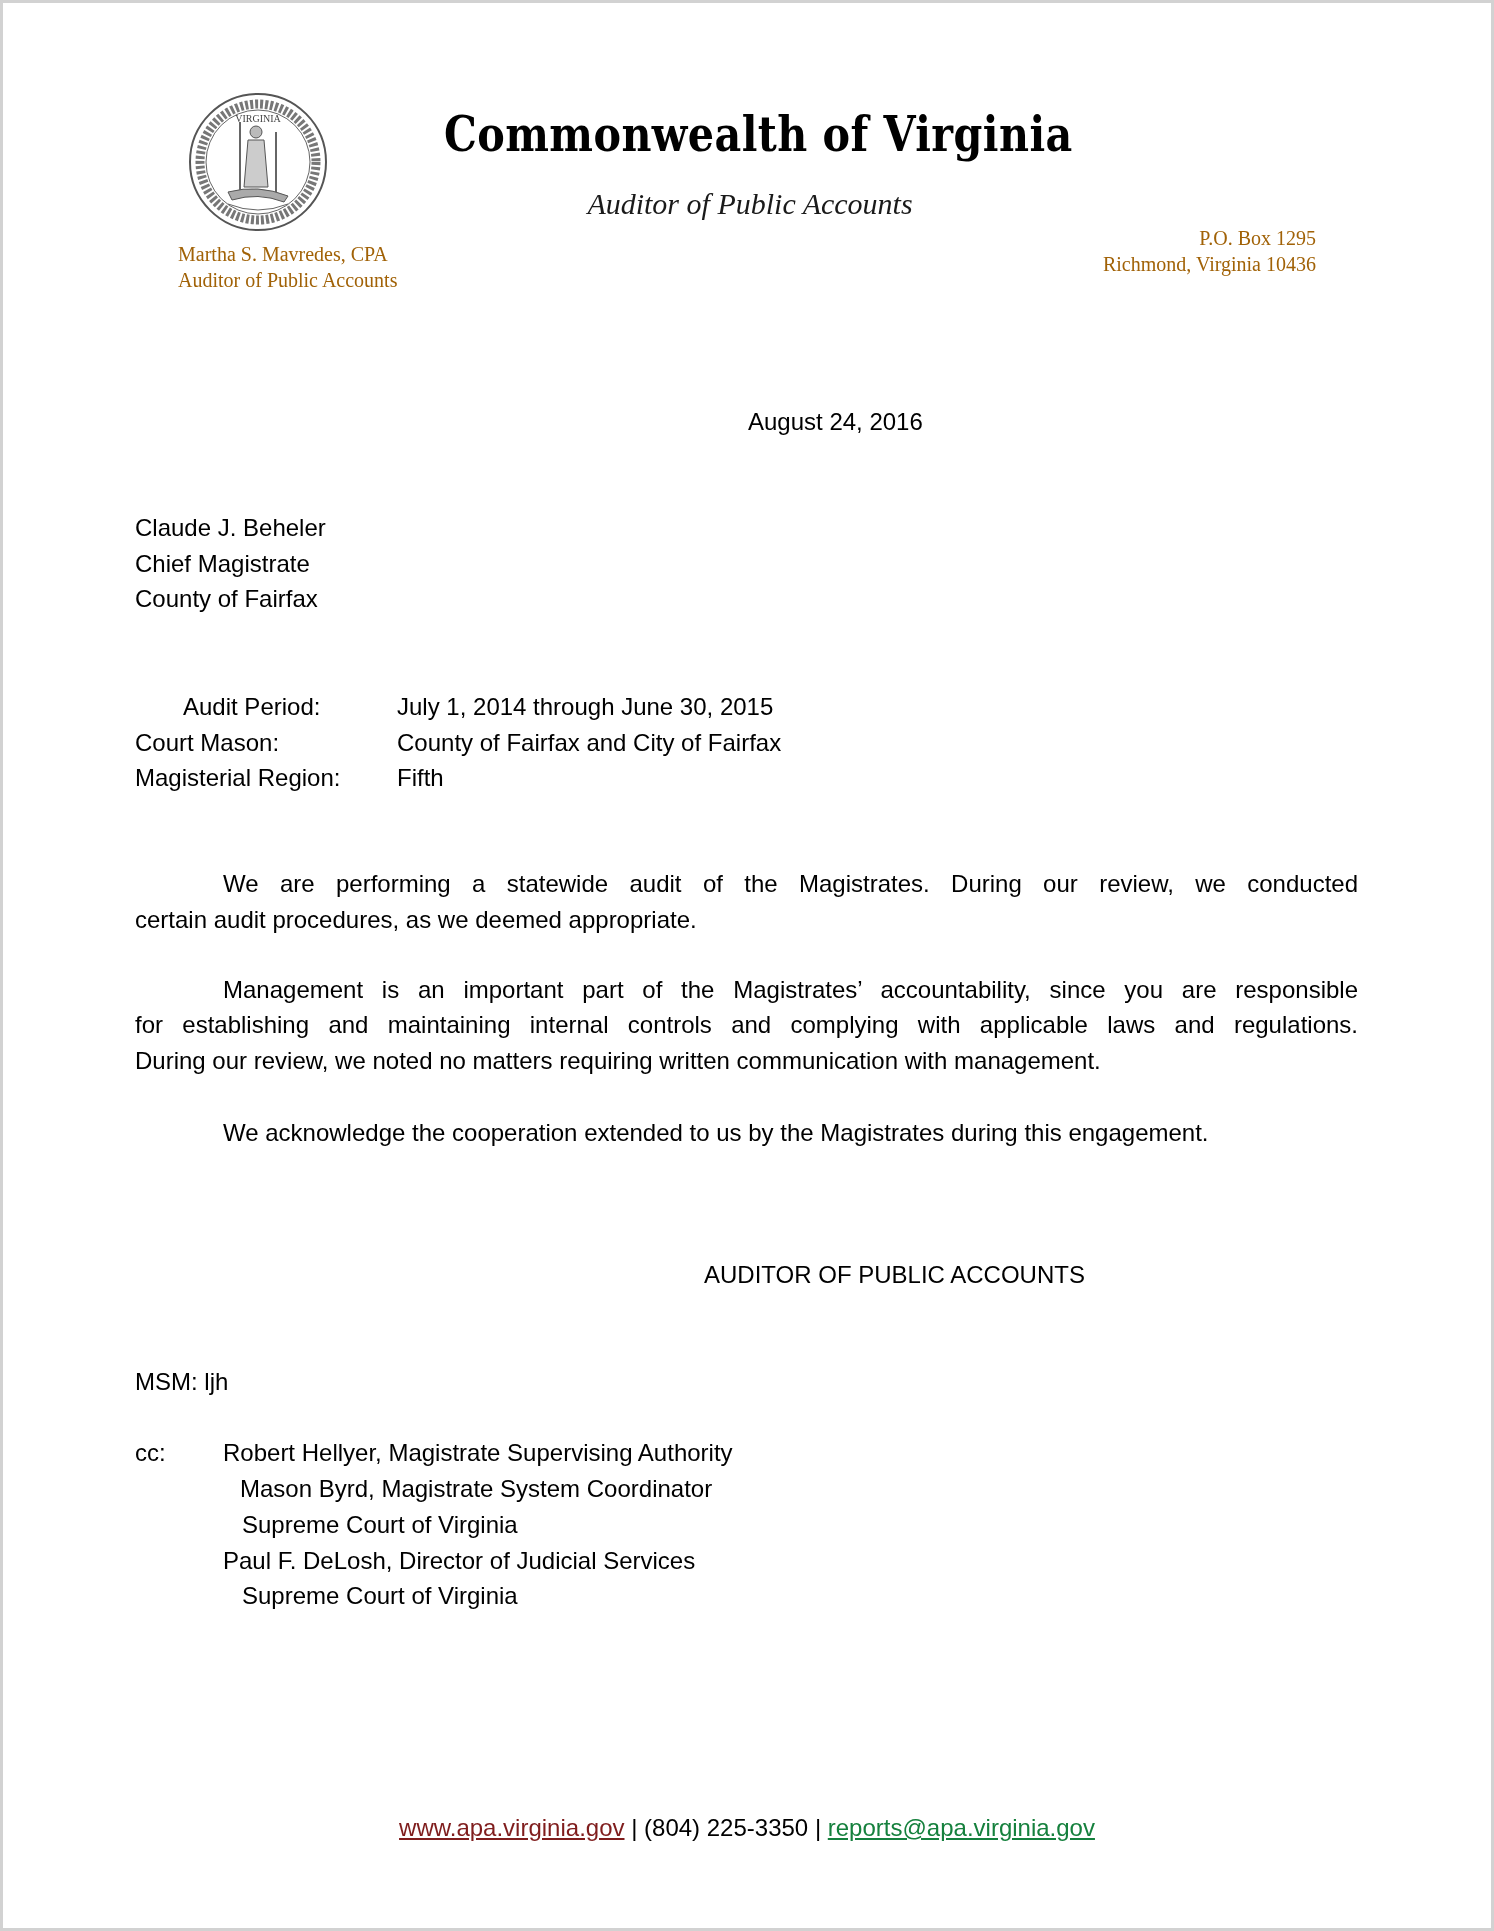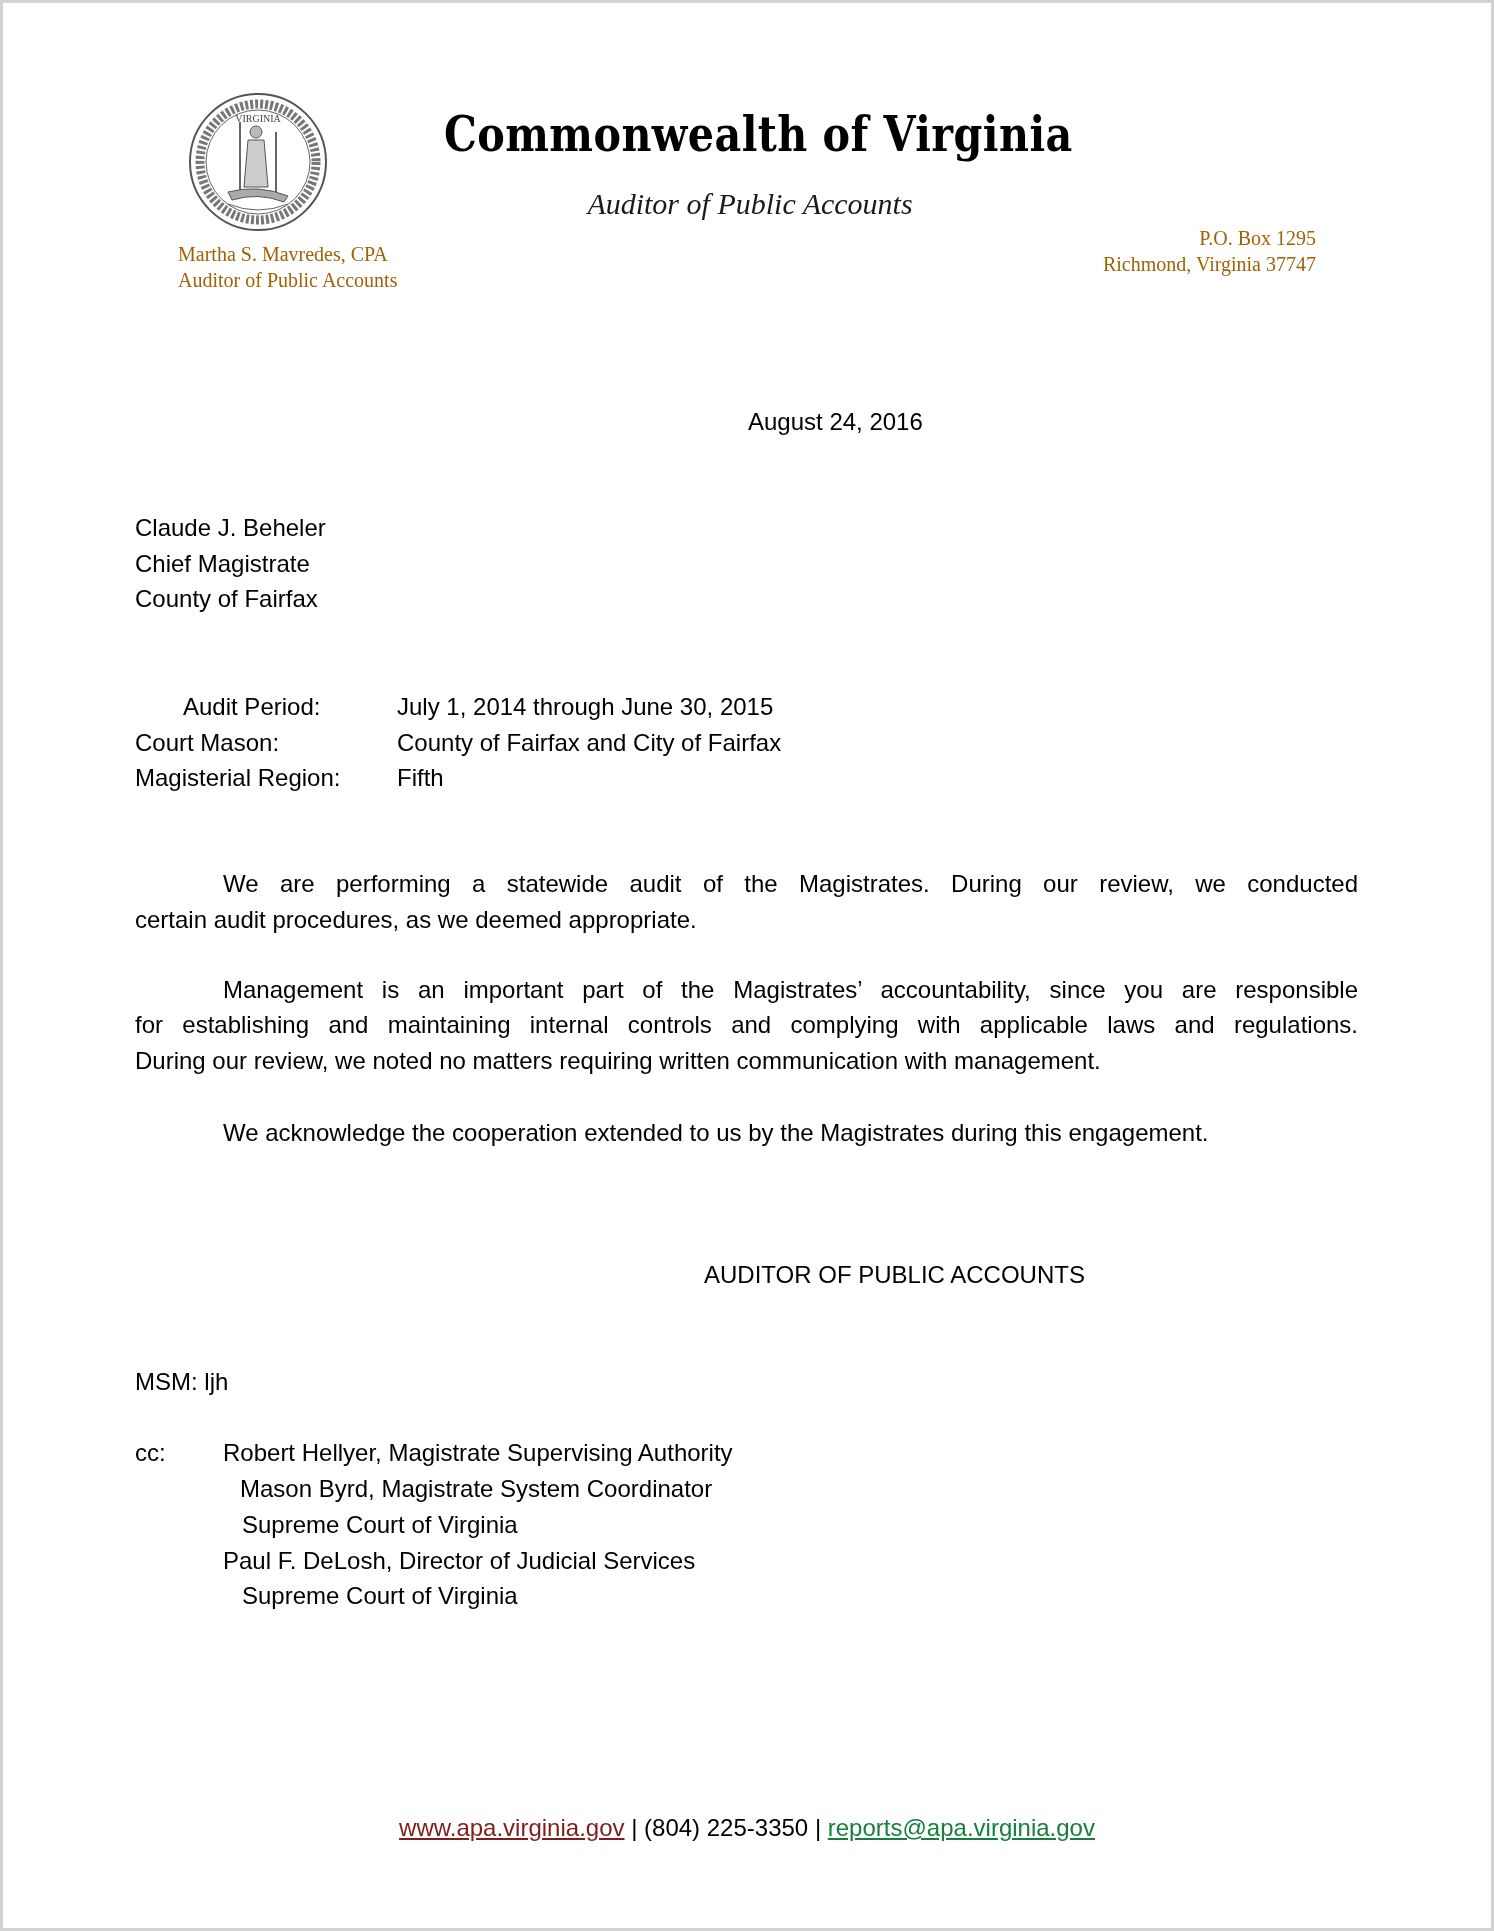--- a/index.html
+++ b/index.html
@@ -55,21 +55,21 @@
 
 <div class="abs title">Commonwealth of Virginia</div>
 <div class="abs subtitle">Auditor of Public Accounts</div>
 
 <div class="abs hdr-left">
   <div>Martha S. Mavredes, CPA</div>
   <div>Auditor of Public Accounts</div>
 </div>
 <div class="abs hdr-right">
   <div>P.O. Box 1295</div>
-  <div>Richmond, Virginia 37747</div>
+  <div>Richmond, Virginia 10436</div>
 </div>
 
 <div class="line" style="left:748px; top:408px;">August 24, 2016</div>
 
 <div class="line" style="left:135px; top:514px;">Claude J. Beheler</div>
 <div class="line" style="left:135px; top:550px;">Chief Magistrate</div>
 <div class="line" style="left:135px; top:585px;">County of Fairfax</div>
 
 <div class="line" style="left:135px; top:693px;margin-left:48px;">Audit Period:</div>
 <div class="line" style="left:397px; top:693px;">July 1, 2014 through June 30, 2015</div>

